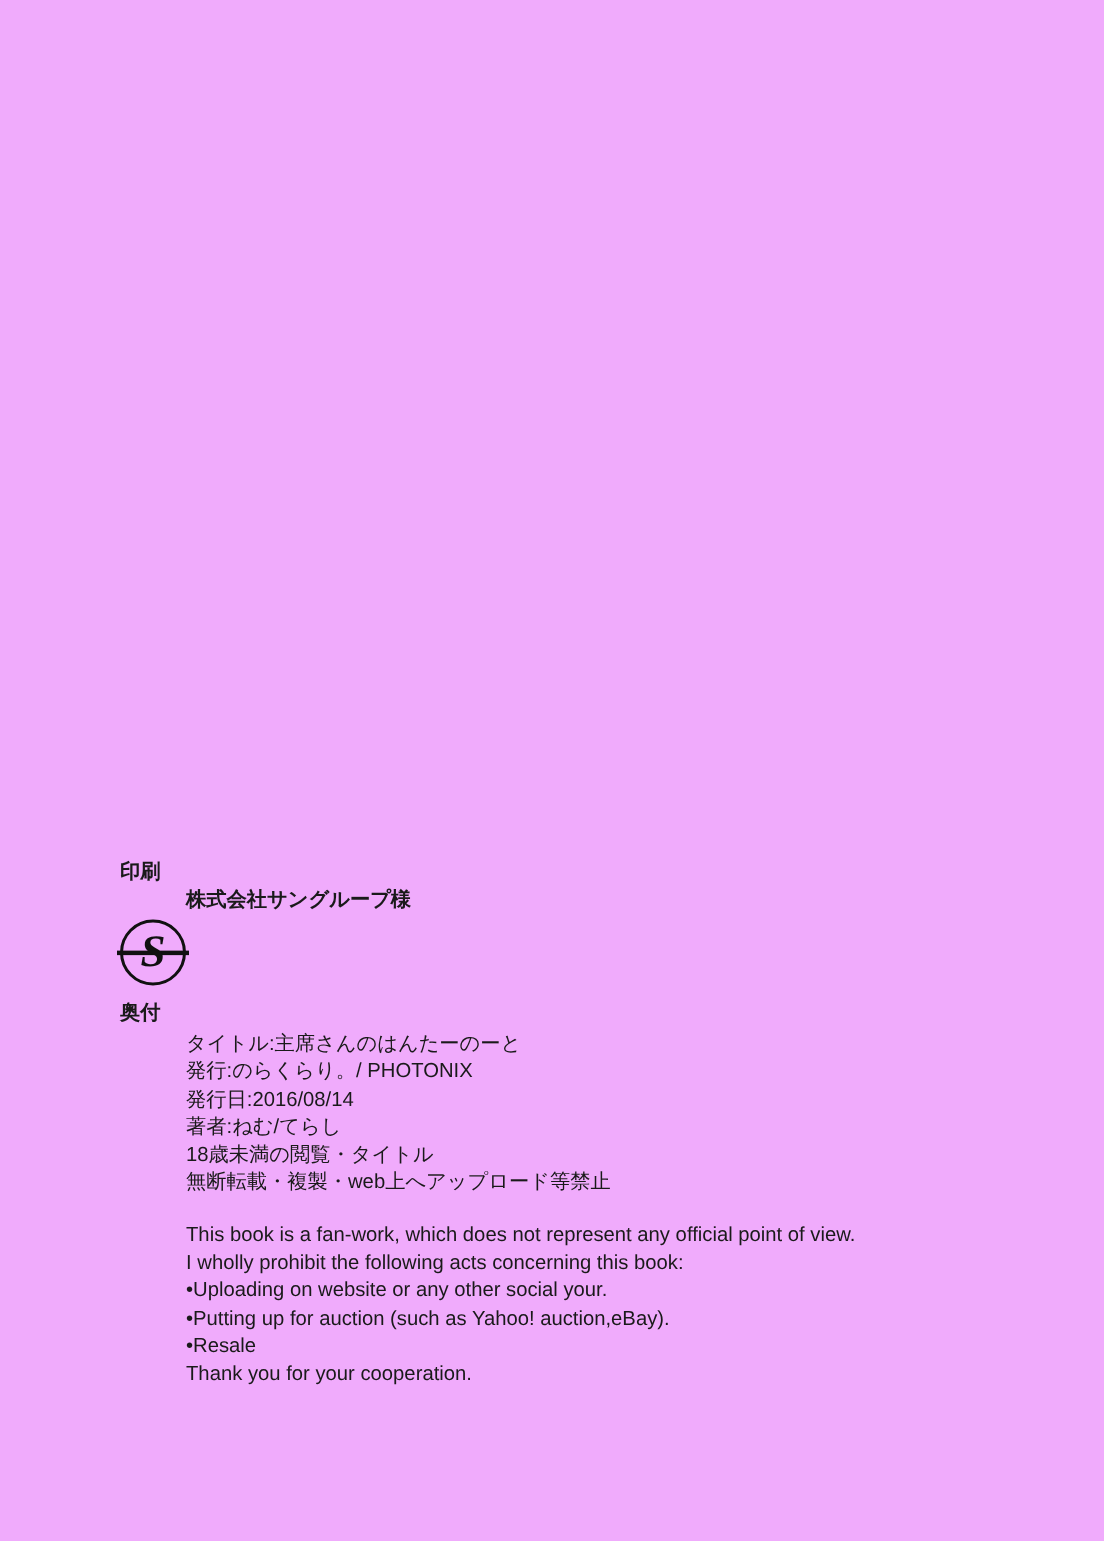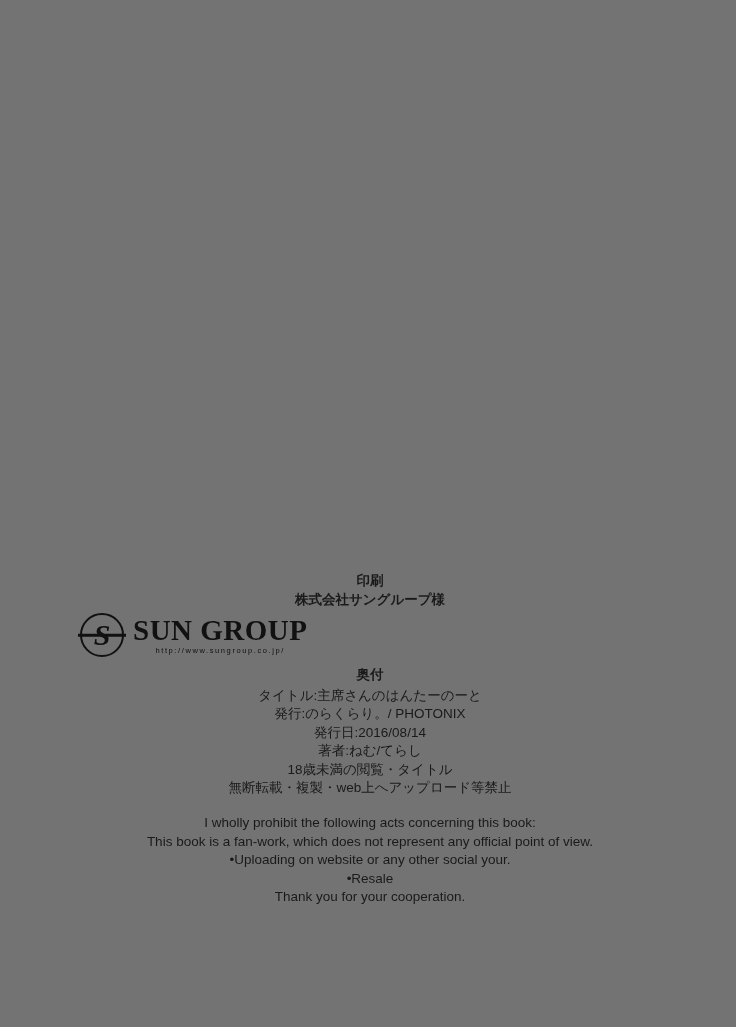--- a/index.html
+++ b/index.html
@@ -11,33 +11,33 @@
     width: 736px;
     height: 1027px;
     position: relative;
     font-family: "Liberation Sans", sans-serif;
     color: #1a1a1a;
     overflow: hidden;
   }
   .page {
     position: absolute;
     inset: 0;
-    background: #737373;
-    text-align: center;
+    background: #f0abfc;
   }
   .colophon {
     position: absolute;
     left: 80px;
     top: 572px;
     width: 580px;
   }
   .line {
     font-size: 13.5px;
     line-height: 18.5px;
     white-space: pre;
+    margin-left: 44px;
   }
   .bold {
     font-weight: bold;
   }
   .section-head {
     font-weight: bold;
     font-size: 13.5px;
     line-height: 18.5px;
   }
   
@@ -128,39 +128,36 @@
   <div class="colophon">
 
     <div class="section-head">印刷</div>
     <div class="line bold">株式会社サングループ様</div>
 
     <div class="logo-block">
       <div class="logo-mark">
         <div class="logo-bar"></div>
         <div class="s">S</div>
       </div>
-      <div class="logo-text-wrap">
-        <div class="logo-word">SUN GROUP</div>
-        <div class="logo-url">http://www.sungroup.co.jp/</div>
-      </div>
     </div>
 
     <div class="section-head">奥付</div>
 
     <div class="jp-block">
       <div class="line">タイトル:主席さんのはんたーのーと</div>
       <div class="line">発行:のらくらり。/ PHOTONIX</div>
       <div class="line">発行日:2016/08/14</div>
       <div class="line">著者:ねむ/てらし</div>
       <div class="line">18歳未満の閲覧・タイトル</div>
       <div class="line">無断転載・複製・web上へアップロード等禁止</div>
     </div>
 
     <div class="en-block">
+      <div class="line">This book is a fan-work, which does not represent any official point of view.</div>
       <div class="line">I wholly prohibit the following acts concerning this book:</div>
-      <div class="line">This book is a fan-work, which does not represent any official point of view.</div>
       <div class="line">•Uploading on website or any other social your.</div>
+      <div class="line">•Putting up for auction (such as Yahoo! auction,eBay).</div>
       <div class="line">•Resale</div>
       <div class="line">Thank you for your cooperation.</div>
     </div>
 
   </div>
 </div>
 
 </body></html>

